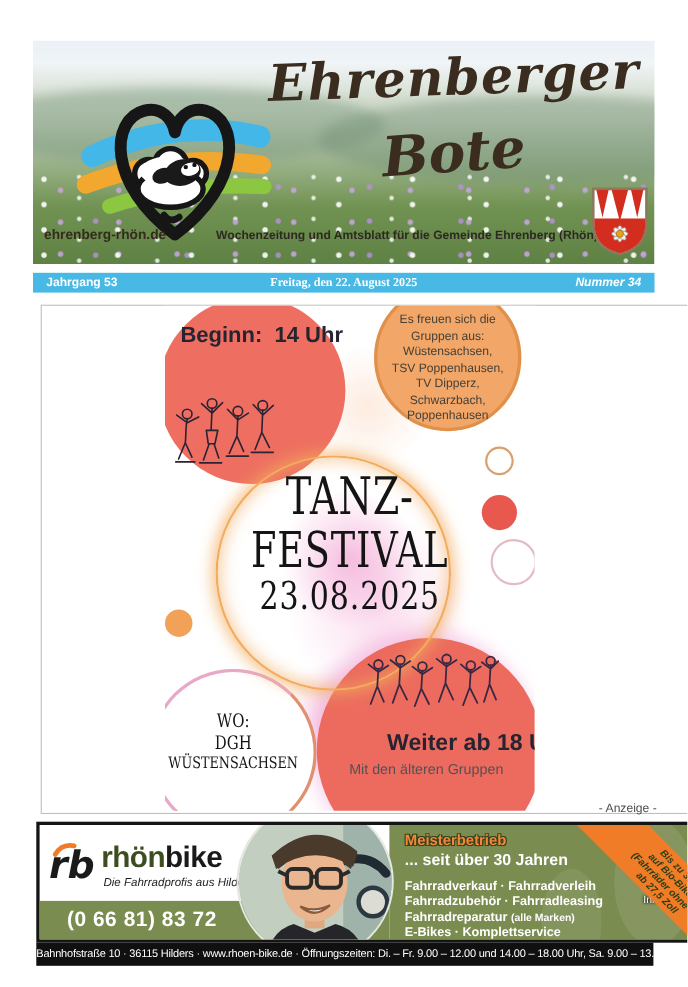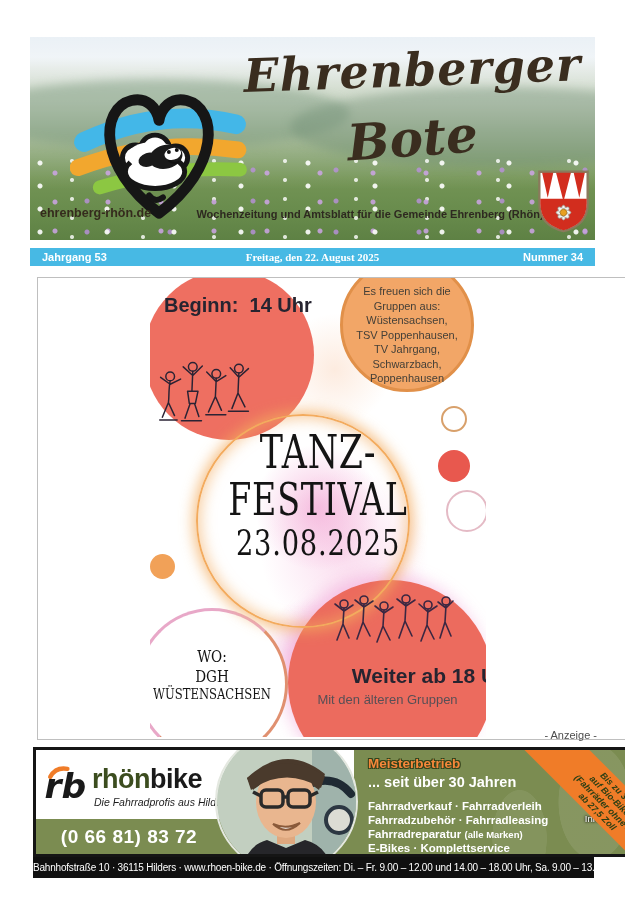--- a/index.html
+++ b/index.html
@@ -32,21 +32,21 @@
   .site-url{position:absolute;left:10px;bottom:20px;font-size:12.5px;font-weight:bold;color:#352b1d;}
   .subtitle{position:absolute;left:140px;bottom:20px;width:400px;text-align:center;white-space:nowrap;
     font-size:11px;font-weight:bold;color:#2e2920;}
   .crest{position:absolute;right:3px;bottom:7px;width:57px;height:65px;}
 
   
   .issue-bar{position:absolute;left:30px;top:248px;width:565px;height:18px;background:#47b9e4;
     color:#ffffff;font-size:11px;font-weight:bold;line-height:18px;}
   .ib-left{position:absolute;left:12px;}
   .ib-center{position:absolute;left:0;right:0;text-align:center;font-family:Liberation Serif, serif;}
-  .ib-right{position:absolute;right:12px;}
+  .ib-right{position:absolute;right:12px;font-style:italic;}
 
   
   .frame{position:absolute;left:37px;top:277px;width:552px;height:461px;background:#ffffff;border:1px solid #bfbfbf;padding-left:46px;}
   .poster{position:absolute;left:112px;top:0px;width:336px;height:459px;overflow:hidden;
     background:
       radial-gradient(circle 90px at 50% 50%, rgba(233,100,180,.38), transparent 70%),
       radial-gradient(circle 120px at 58% 60%, rgba(240,140,200,.30), transparent 70%),
       radial-gradient(circle 80px at 48% 82%, rgba(228,110,190,.32), transparent 70%),
       radial-gradient(circle 80px at 55% 20%, rgba(248,190,150,.30), transparent 70%),
       #ffffff;}
@@ -205,21 +205,21 @@
           <circle cx="93" cy="16" r="5"></circle>
           <path d="M93,21 L92,44 M93,26 L83,15 M93,26 L104,16 M92,44 L85,62 M92,44 L100,60 M81,65 L104,65"></path>
         </g>
       </svg>
 
       <div class="groups">
         <span>Es freuen sich die</span>
         <span>Gruppen aus:</span>
         <span>Wüstensachsen,</span>
         <span>TSV Poppenhausen,</span>
-        <span>TV Jahrgang,</span>
+        <span>TV Dipperz,</span>
         <span>Schwarzbach,</span>
         <span>Poppenhausen</span>
       </div>
 
       <div class="ring"></div>
 
       <div class="main-title">
         <div class="mt1">TANZ-</div>
         <div class="mt2">FESTIVAL</div>
         <div class="mt3">23.08.2025</div>

